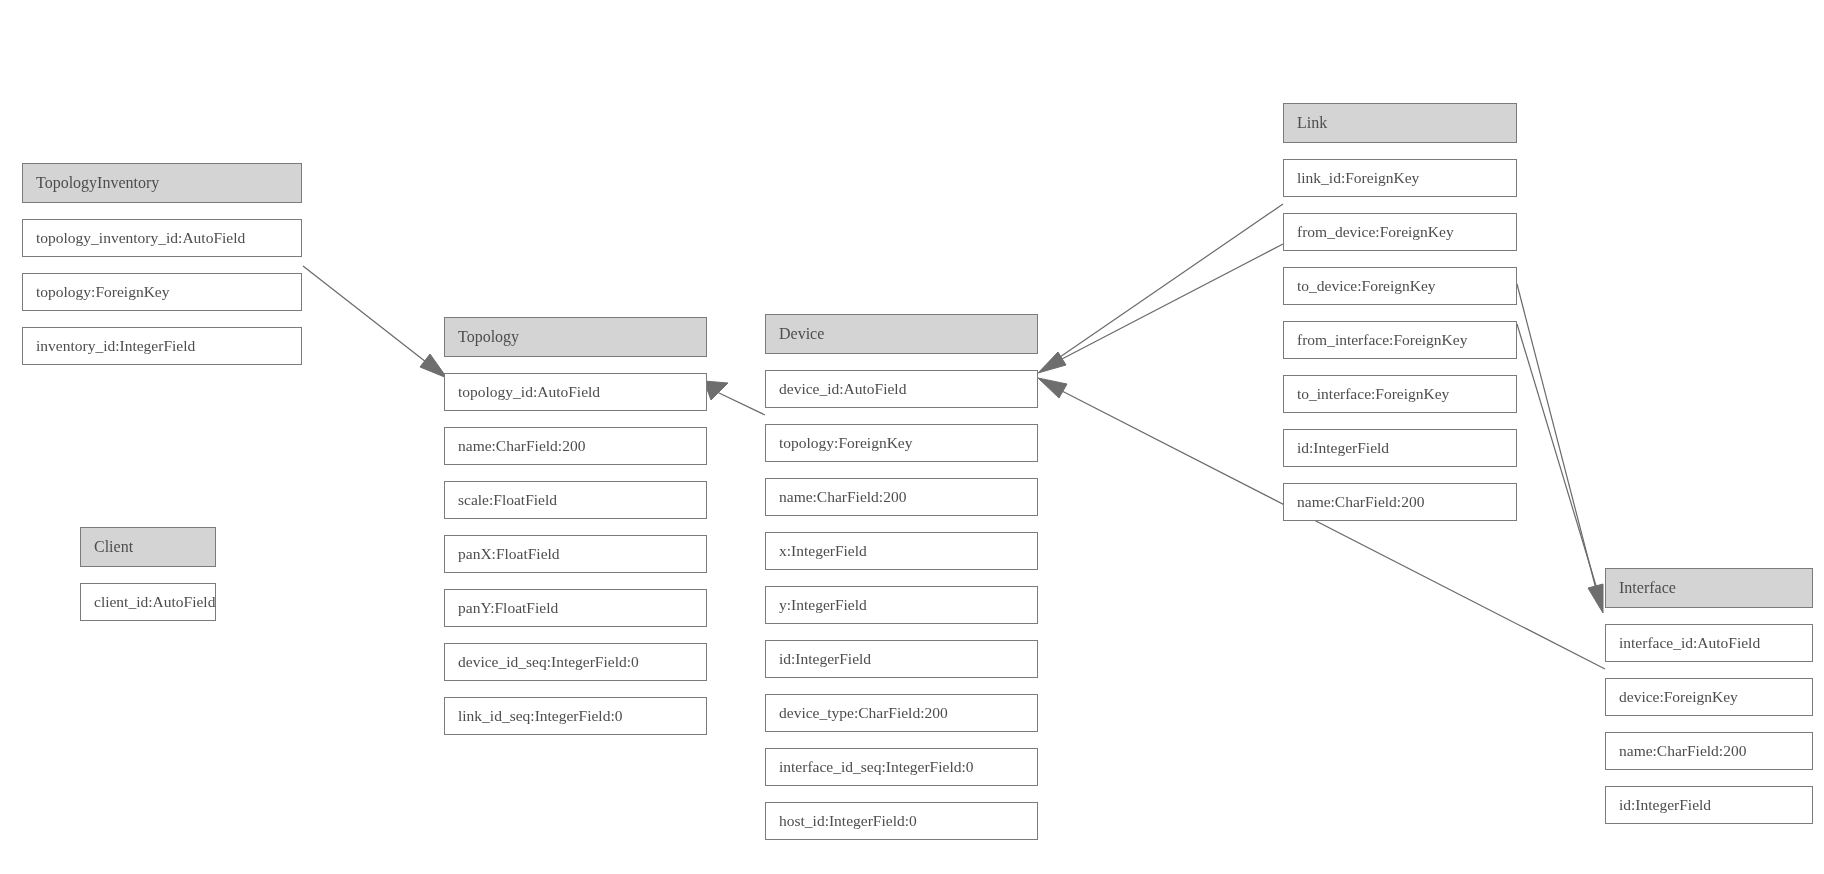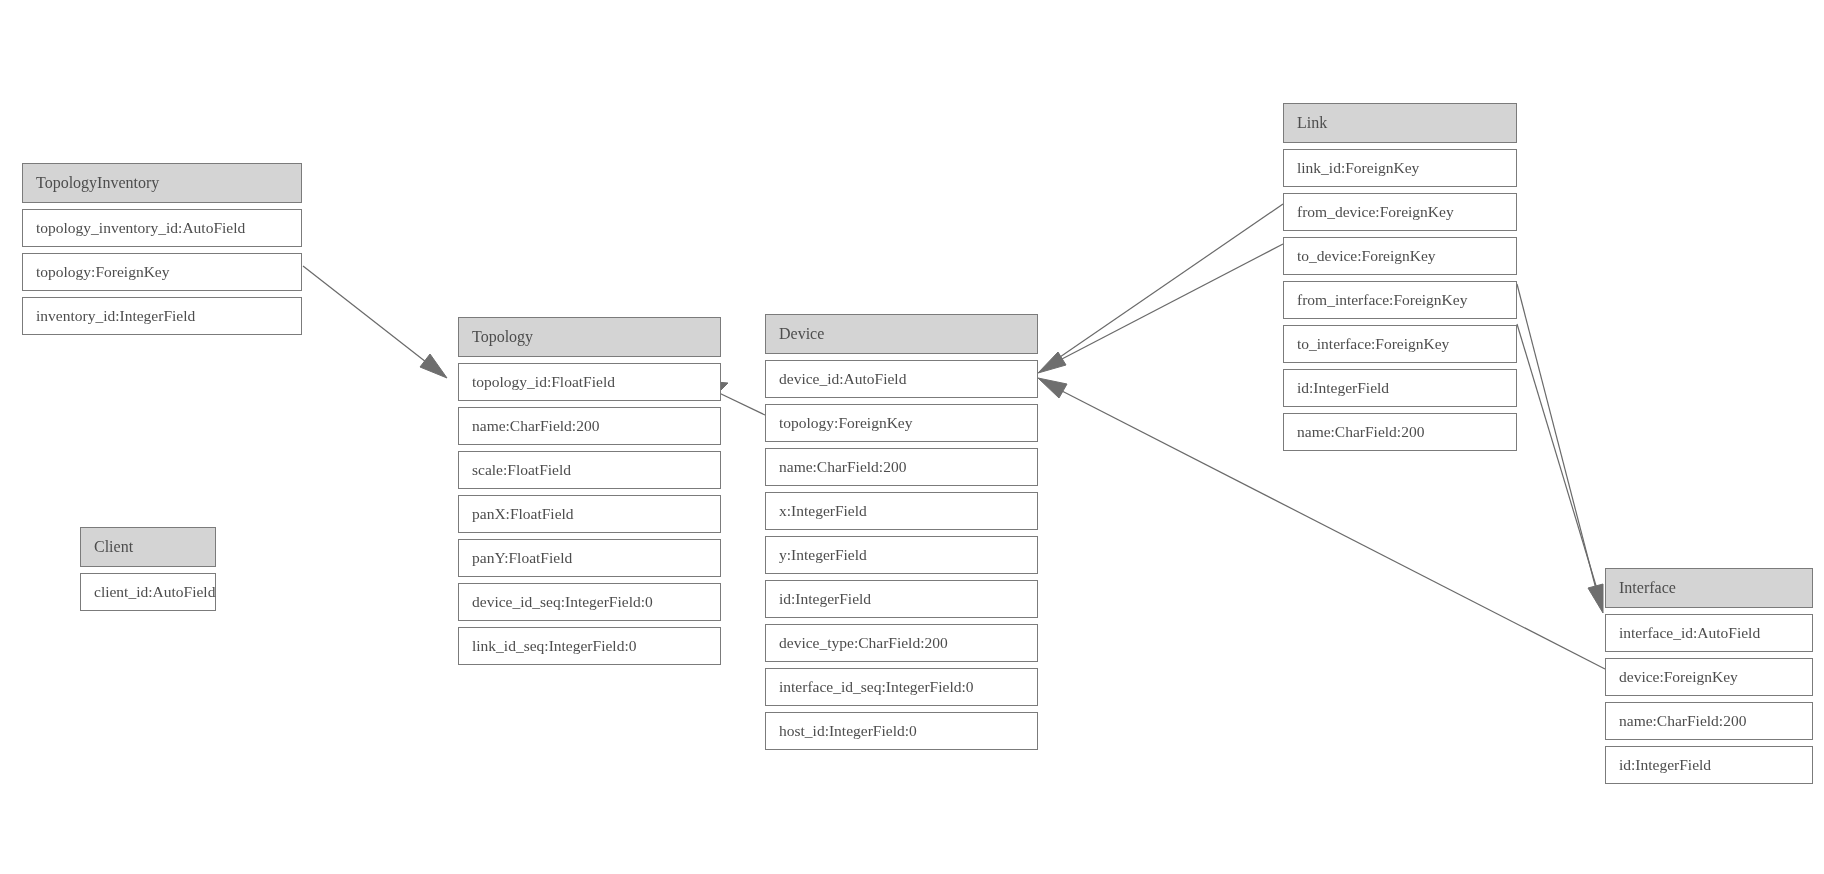--- a/index.html
+++ b/index.html
@@ -28,21 +28,21 @@
     left: 0;
     top: 0;
     width: 100%;
     height: 100%;
     z-index: 2;
   }
   .table {
     position: absolute;
     display: flex;
     flex-direction: column;
-    row-gap: 6px;
+    row-gap: 16px;
   }
   .thead {
     box-sizing: border-box;
     height: 40px;
     border: 1px solid var(--border, #7b7b7b);
     background: var(--header-fill, #d4d4d4);
     display: flex;
     align-items: center;
     padding-left: 13px;
     font-size: 16px;
@@ -87,26 +87,26 @@
         <div class="trow">
           <span>topology_inventory_id:AutoField</span>
         </div>
         <div class="trow">
           <span>topology:ForeignKey</span>
         </div>
         <div class="trow">
           <span>inventory_id:IntegerField</span>
         </div>
       </div>
-      <div class="table" style="left: 458px; top: 317px; width: 263px; justify-content: space-between;">
+      <div class="table" style="left: 444px; top: 317px; width: 263px; justify-content: space-between;">
         <div class="thead">
           <span>Topology</span>
         </div>
         <div class="trow">
-          <span>topology_id:FloatField</span>
+          <span>topology_id:AutoField</span>
         </div>
         <div class="trow">
           <span>name:CharField:200</span>
         </div>
         <div class="trow">
           <span>scale:FloatField</span>
         </div>
         <div class="trow">
           <span>panX:FloatField</span>
         </div>

